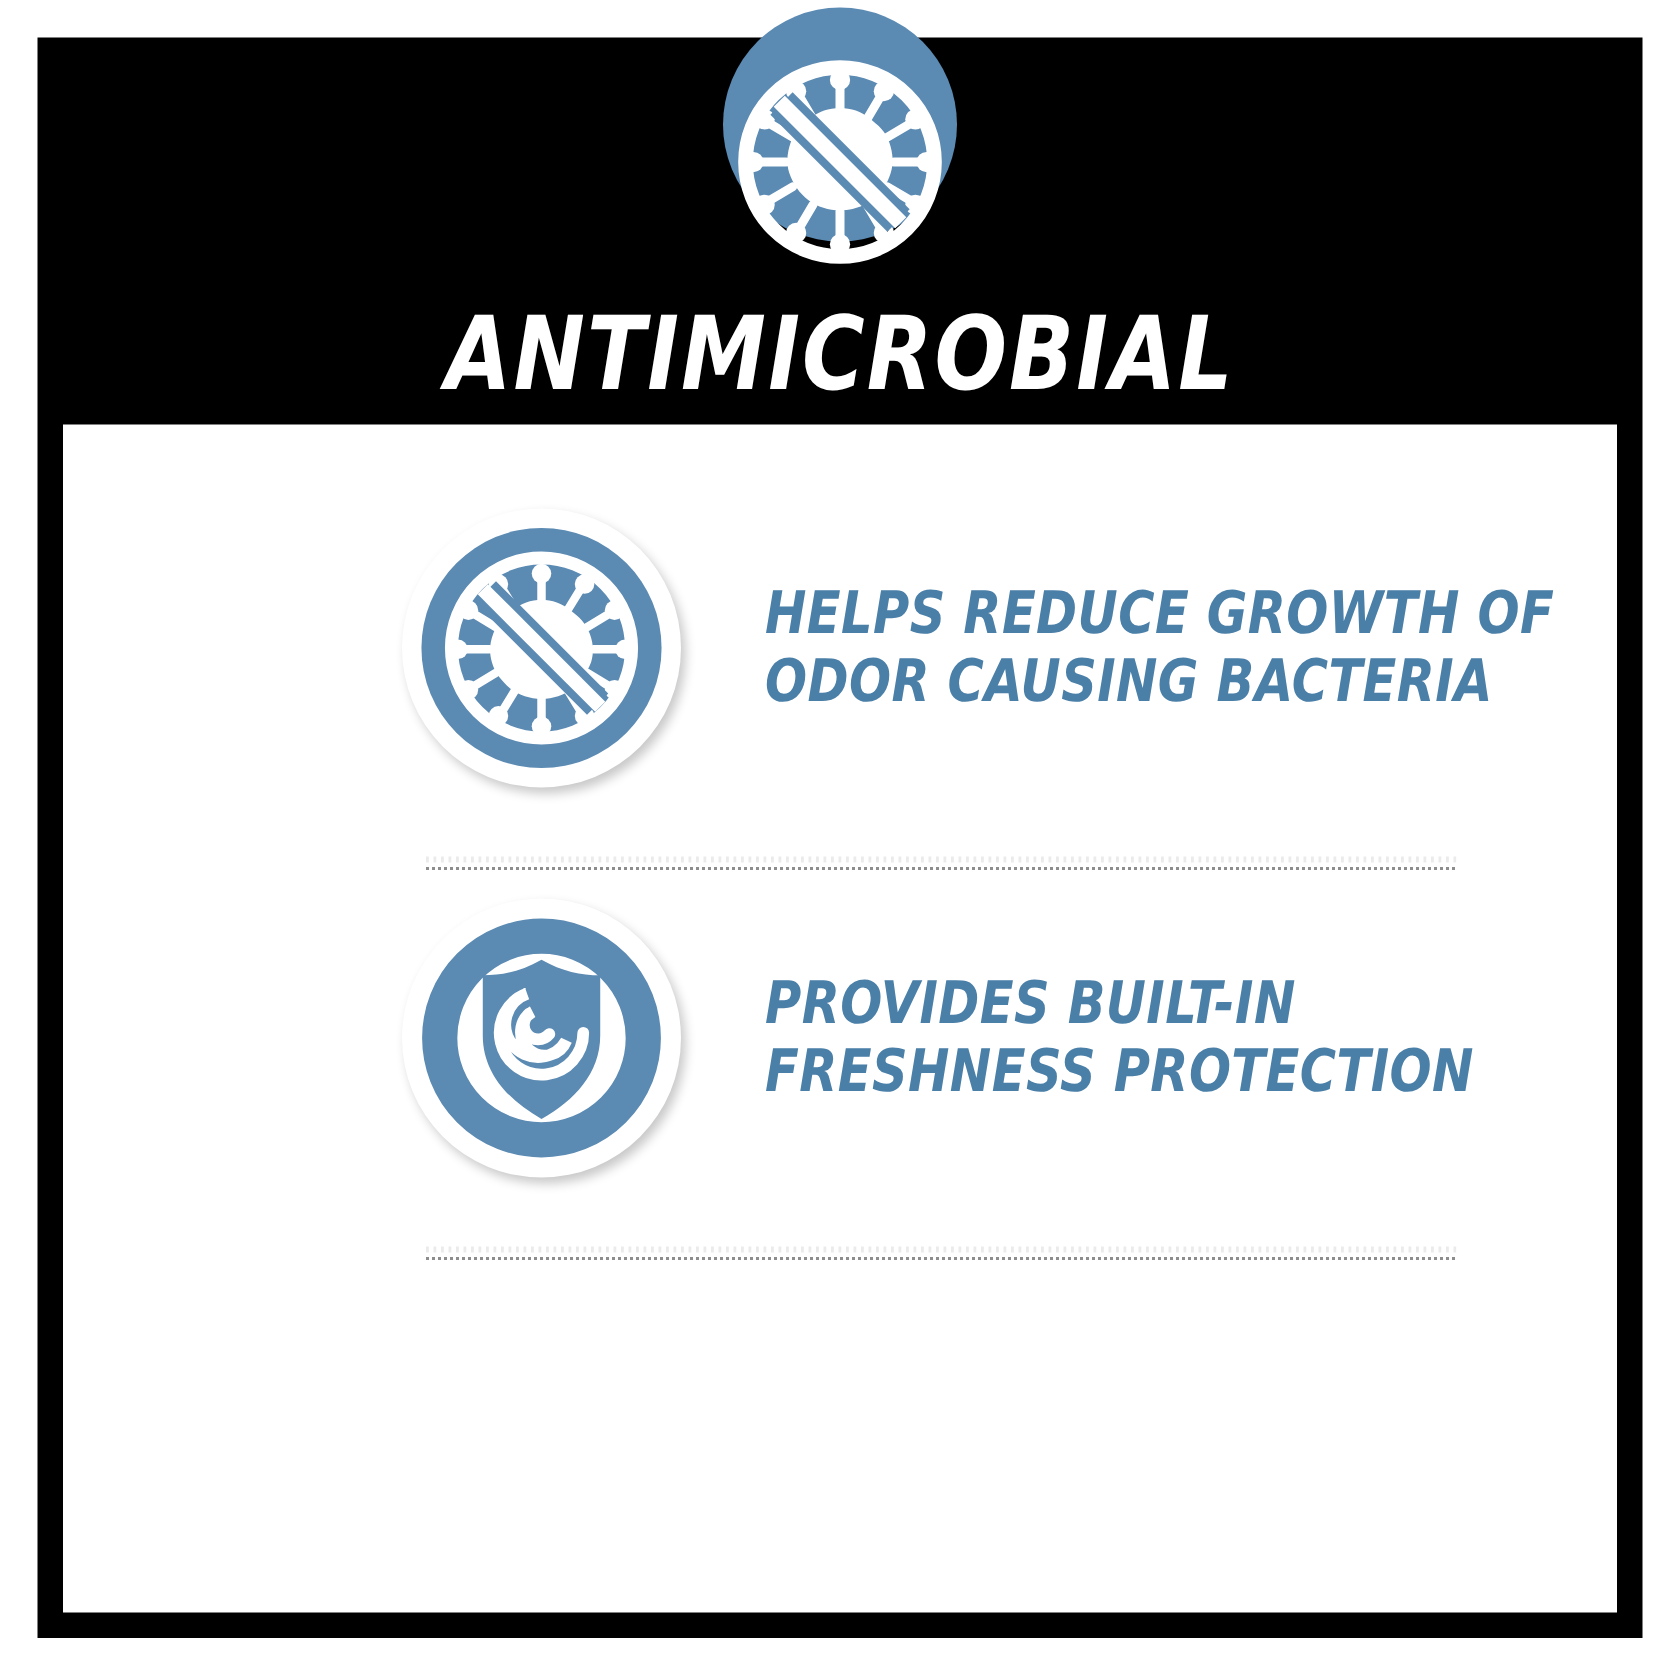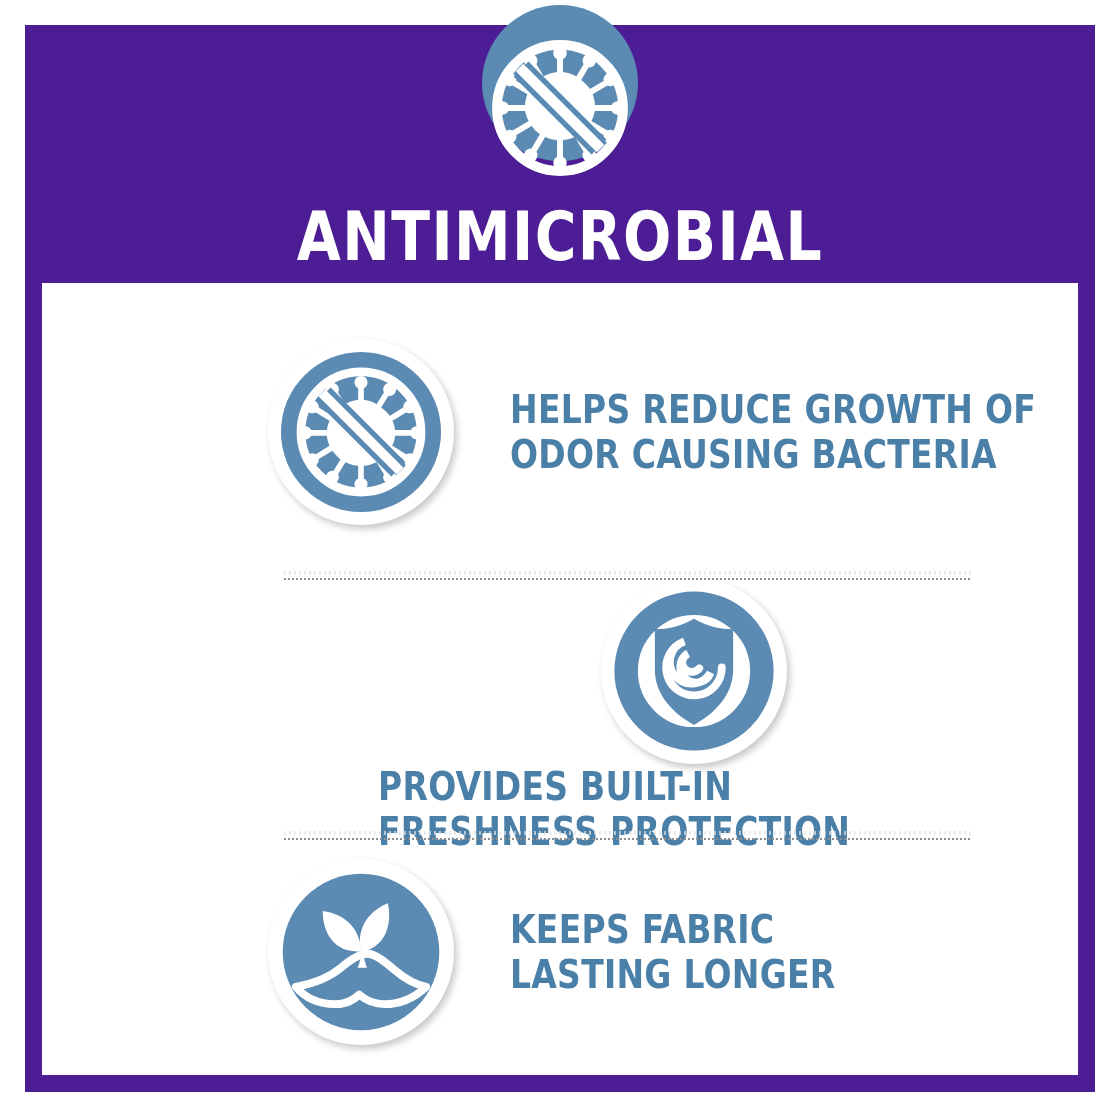--- a/index.html
+++ b/index.html
@@ -21,22 +21,23 @@
     overflow: hidden;
   }
 
   
   .card {
     position: absolute;
     left: 25px;
     top: 25px;
     width: 1070px;
     height: 1067px;
-    background: #4c1d95;
+    background: #000000;
     box-sizing: border-box;
+    font-style: italic;
   }
 
   
   .header-band {
     position: absolute;
     left: 0;
     top: 0;
     width: 100%;
     height: 258px;
   }
@@ -101,21 +102,21 @@
 
   .feature-row {
     position: absolute;
     left: 0;
     width: 100%;
     height: 228px;
     display: flex;
     align-items: center;
   }
   .feature-row.r1 { top: 35px; }
-  .feature-row.r2 { top: 295px; flex-direction: column; }
+  .feature-row.r2 { top: 295px; }
   .feature-row.r3 { top: 555px; }
 
   .badge {
     position: relative;
     margin-left: 185px;
     width: 186px;
     height: 186px;
     flex: 0 0 186px;
     border-radius: 50%;
     background: #ffffff;
@@ -325,51 +326,20 @@
                        a18 18 0 1 1 -26 -22
                        a11 11 0 1 0 13 17" fill="none" stroke="#ffffff" stroke-width="9" stroke-linecap="round"></path>
             </svg>
           </div>
           <div class="feature-text">
             <span class="ln">PROVIDES BUILT-IN</span>
             <span class="ln">FRESHNESS PROTECTION</span>
           </div>
         </div>
 
-        <div class="feature-row r3">
-          <div class="badge">
-            <svg viewBox="0 0 200 200" width="174" height="174" aria-hidden="true">
-              <circle cx="100" cy="100" r="90" fill="#5b8ab3"></circle>
-
-              <path d="M56 53
-                       c28 4 43 22 44 46
-                       c-26 3 -44 -16 -44 -46 z" fill="#ffffff"></path>
-
-              <path d="M131 44
-                       c6 31 -8 52 -31 56
-                       c-6 -26 8 -47 31 -56 z" fill="#ffffff"></path>
-
-              <path d="M100 96 c0 10 -1 16 -4 22 l11 0 c-3 -7 -4 -13 -4 -22 z" fill="#ffffff"></path>
-
-              <path d="M25 140
-                       c22 -4 40 -12 52 -22
-                       c12 -10 22 -16 30 -16
-                       c9 0 19 8 32 19
-                       c13 11 25 17 36 19
-                       c-14 13 -30 20 -48 20
-                       c-13 0 -22 -5 -29 -11
-                       c-7 7 -16 11 -28 11
-                       c-18 0 -34 -7 -45 -20 z" fill="none" stroke="#ffffff" stroke-width="9" stroke-linejoin="round"></path>
-            </svg>
-          </div>
-          <div class="feature-text">
-            <span class="ln">KEEPS FABRIC</span>
-            <span class="ln">LASTING LONGER</span>
-          </div>
-        </div>
 
         <div class="divider-ghost g1"></div>
         <div class="divider d1"></div>
         <div class="divider-ghost g2"></div>
         <div class="divider d2"></div>
 
       </div>
     </div>
 
   </div>

